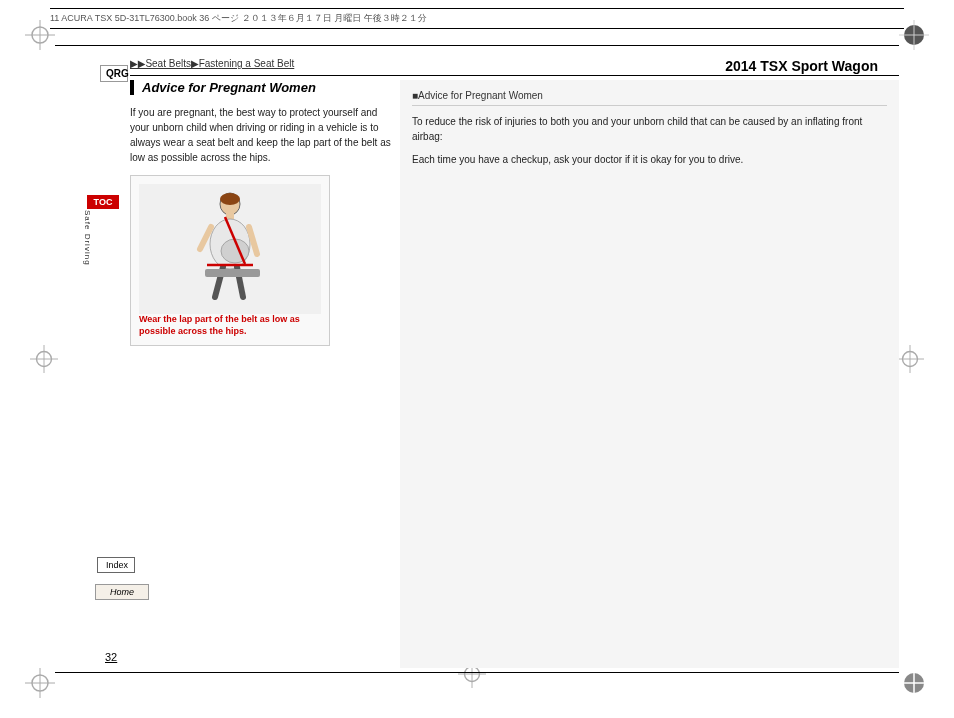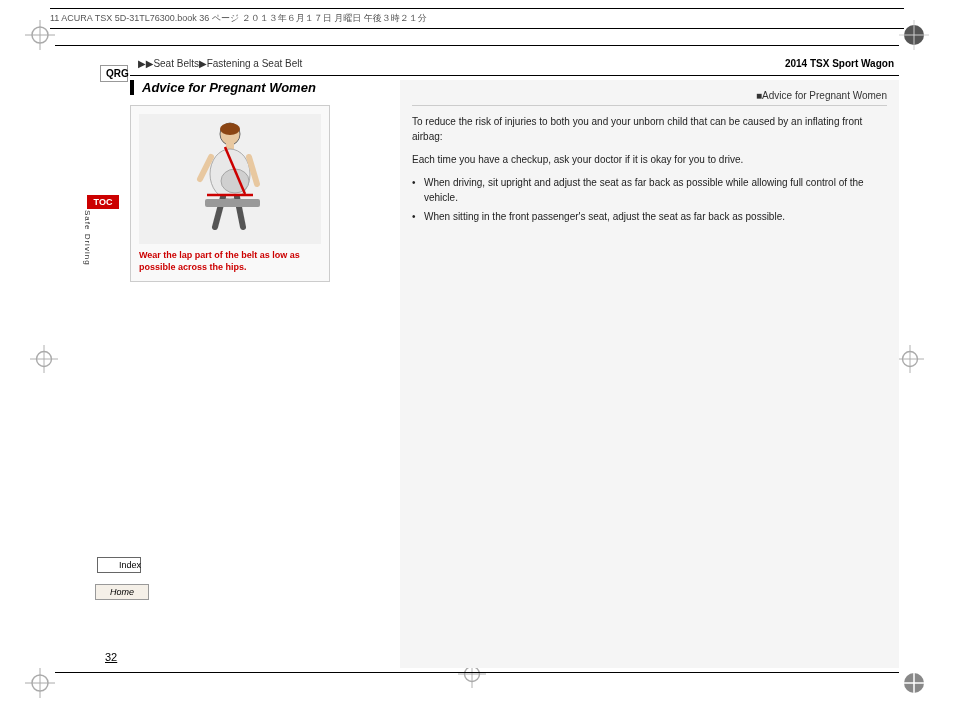--- a/index.html
+++ b/index.html
@@ -37,31 +37,32 @@
       border-top: 1px solid #000;
       border-bottom: 1px solid #000;
       padding: 3px 0;
       text-align: left;
     }
 
     
     .breadcrumb {
       position: absolute;
       top: 58px;
-      left: 138px;
+      left: 130px;
       font-size: 10px;
       color: #333;
+      text-decoration: underline;
     }
 
     
     .page-title-right {
       position: absolute;
       top: 58px;
-      right: 60px;
-      font-size: 10px;
+      right: 76px;
+      font-size: 14px;
       font-weight: bold;
     }
 
     
     .main-content {
       position: absolute;
       top: 80px;
       left: 130px;
       right: 560px;
       bottom: 50px;
@@ -107,42 +108,40 @@
       display: flex;
       align-items: center;
       justify-content: center;
       background: #f0f0f0;
     }
 
     .illus-caption-bottom {
       font-size: 9px;
       color: #cc0000;
       font-weight: bold;
-      margin-top: 6px;
       line-height: 1.3;
     }
 
     
     .right-panel {
       position: absolute;
       top: 80px;
       left: 400px;
       right: 55px;
       bottom: 50px;
       background: #f5f5f5;
       padding: 10px 12px;
     }
 
     .right-panel-title {
       font-size: 10px;
       color: #333;
       margin-bottom: 8px;
       border-bottom: 1px solid #ccc;
       padding-bottom: 4px;
-      text-align: right;
     }
 
     .right-panel-text {
       font-size: 10px;
       line-height: 1.5;
       color: #222;
       margin-bottom: 8px;
     }
 
     .bullet-list {
@@ -282,39 +281,42 @@
 
 <div style="position:absolute;top:48%;right:30px;width:28px;height:28px;">
   <svg viewBox="0 0 30 30">
       <circle cx="15" cy="15" r="8" fill="none" stroke="#aaa" stroke-width="1.5"></circle>
       <line x1="15" y1="0" x2="15" y2="30" stroke="#aaa" stroke-width="1"></line>
       <line x1="0" y1="15" x2="30" y2="15" stroke="#aaa" stroke-width="1"></line>
     </svg>
 </div>
 
 <div style="position:absolute;bottom:145px;left:97px;">
-  <div style="background:#fff;border:1px solid #666;padding:2px 21px;font-size:9px;width:38px;text-align:left;">
+  <div style="background:#fff;border:1px solid #666;padding:2px 8px;font-size:9px;width:38px;text-align:left;">
     <span>Index</span>
   </div>
 </div>
 
 <div style="position:absolute;bottom:118px;left:95px;">
   <div style="background:#f5f0e8;border:1px solid #999;padding:2px 5px;font-size:9px;font-style:italic;width:54px;text-align:center;">
     <span>Home</span>
   </div>
 </div>
 
 <div style="position:absolute;bottom:55px;left:105px;font-size:11px;text-decoration:underline;">
   <span>32</span>
 </div>
 
 <div class="main-content">
   <div class="section-title">
     <span>Advice for Pregnant Women</span>
   </div>
+  <div class="main-text">
+    <span>If you are pregnant, the best way to protect yourself and your unborn child when driving or riding in a vehicle is to always wear a seat belt and keep the lap part of the belt as low as possible across the hips.</span>
+  </div>
 
   <div class="illustration-box">
 
     <div class="illus-figure">
       <svg width="90" height="120" viewBox="0 0 90 120" xmlns="http://www.w3.org/2000/svg">
 
         <ellipse cx="45" cy="15" rx="10" ry="11" fill="#e8c8a0" stroke="#666" stroke-width="1"></ellipse>
 
         <ellipse cx="45" cy="10" rx="10" ry="6" fill="#8B4513"></ellipse>
 
@@ -347,19 +349,15 @@
 <div class="right-panel">
   <div class="right-panel-title">
     <span>■Advice for Pregnant Women</span>
   </div>
   <div class="right-panel-text">
     <span>To reduce the risk of injuries to both you and your unborn child that can be caused by an inflating front airbag:</span>
   </div>
   <div class="right-panel-text">
     <span>Each time you have a checkup, ask your doctor if it is okay for you to drive.</span>
   </div>
-  <ul class="bullet-list">
-    <li>When driving, sit upright and adjust the seat as far back as possible while allowing full control of the vehicle.</li>
-    <li>When sitting in the front passenger's seat, adjust the seat as far back as possible.</li>
-  </ul>
 </div>
 
 <div class="bottom-rule"></div>
 
 </body></html>

